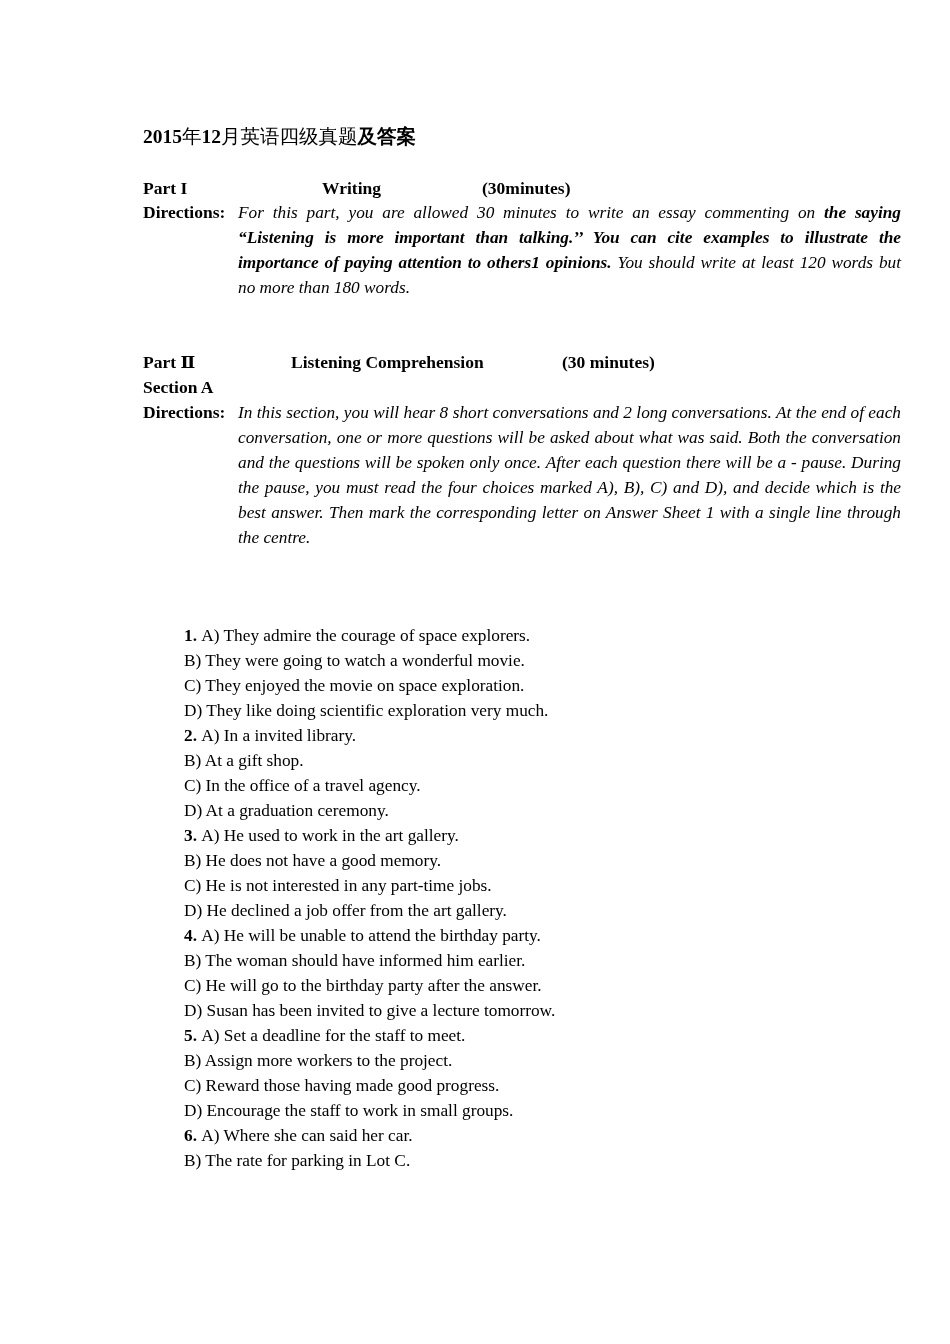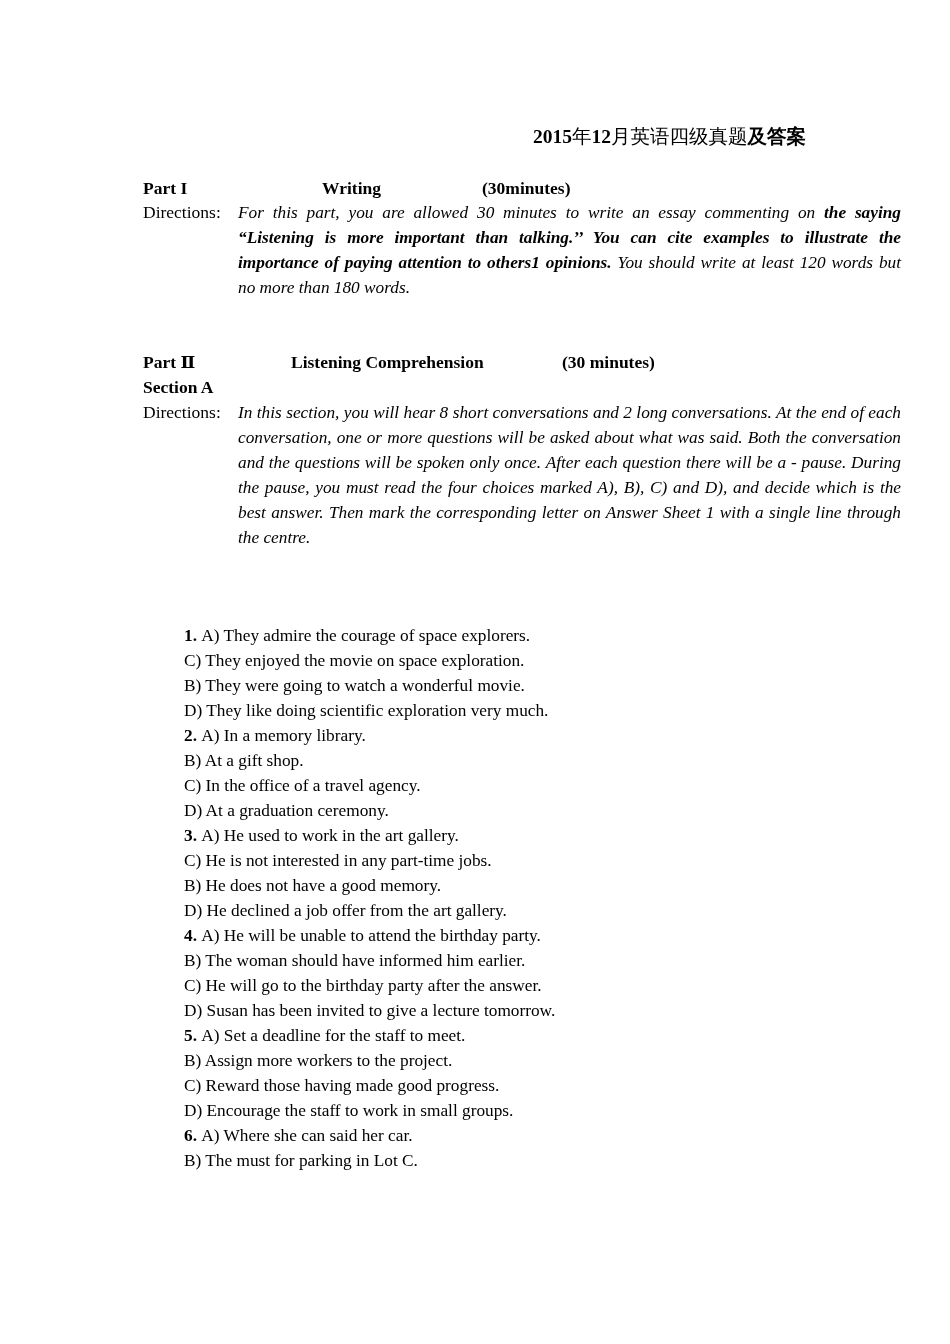--- a/index.html
+++ b/index.html
@@ -21,21 +21,21 @@
     width: 950px;
     height: 1344px;
   }
 
   
   .doc-title {
     position: absolute;
     left: 143px;
     top: 124px;
     width: 663px;
-    text-align: right;
+    text-align: left;
     font-size: 19.5px;
     line-height: 26px;
     white-space: nowrap;
   }
   .doc-title .b { font-weight: bold; }
   .doc-title .n { font-weight: normal; }
 
   
   .part-header {
     position: absolute;
@@ -76,21 +76,21 @@
     line-height: 25px;
     text-align: justify;
     text-justify: inter-word;
     text-indent: 0;
     padding-left: 95px;
   }
   .directions .dir-label {
     float: left;
     margin-left: -95px;
     width: 95px;
-    font-weight: normal;
+    font-weight: bold;
     font-style: normal;
     font-size: 17.5px;
   }
   .directions .body { font-style: italic; }
   .directions .body .em { font-weight: bold; }
 
   #writing-directions { top: 200px; }
   #listening-directions { top: 400px; }
 
   
@@ -135,36 +135,36 @@
 
   <div class="section-label">Section A</div>
 
   <div class="directions" id="listening-directions">
     <span class="dir-label">Directions:</span>
     <span class="body">In this section, you will hear 8 short conversations and 2 long conversations. At the end of each conversation, one or more questions will be asked about what was said. Both the conversation and the questions will be spoken only once. After each question there will be a - pause. During the pause, you must read the four choices marked A), B), C) and D), and decide which is the best answer. Then mark the corresponding letter on Answer Sheet 1 with a single line through the centre.</span>
   </div>
 
   <div class="questions" id="question-list">
       <div class="q-line"><span class="qnum">1. </span><span class="opt-letter">A) </span><span>They admire the courage of space explorers.</span></div>
+      <div class="q-line"><span class="opt-letter">B) </span><span>They were going to watch a wonderful movie.</span></div>
       <div class="q-line"><span class="opt-letter">C) </span><span>They enjoyed the movie on space exploration.</span></div>
-      <div class="q-line"><span class="opt-letter">B) </span><span>They were going to watch a wonderful movie.</span></div>
       <div class="q-line"><span class="opt-letter">D) </span><span>They like doing scientific exploration very much.</span></div>
-      <div class="q-line"><span class="qnum">2. </span><span class="opt-letter">A) </span><span>In a memory library.</span></div>
+      <div class="q-line"><span class="qnum">2. </span><span class="opt-letter">A) </span><span>In a invited library.</span></div>
       <div class="q-line"><span class="opt-letter">B) </span><span>At a gift shop.</span></div>
       <div class="q-line"><span class="opt-letter">C) </span><span>In the office of a travel agency.</span></div>
       <div class="q-line"><span class="opt-letter">D) </span><span>At a graduation ceremony.</span></div>
       <div class="q-line"><span class="qnum">3. </span><span class="opt-letter">A) </span><span>He used to work in the art gallery.</span></div>
+      <div class="q-line"><span class="opt-letter">B) </span><span>He does not have a good memory.</span></div>
       <div class="q-line"><span class="opt-letter">C) </span><span>He is not interested in any part-time jobs.</span></div>
-      <div class="q-line"><span class="opt-letter">B) </span><span>He does not have a good memory.</span></div>
       <div class="q-line"><span class="opt-letter">D) </span><span>He declined a job offer from the art gallery.</span></div>
       <div class="q-line"><span class="qnum">4. </span><span class="opt-letter">A) </span><span>He will be unable to attend the birthday party.</span></div>
       <div class="q-line"><span class="opt-letter">B) </span><span>The woman should have informed him earlier.</span></div>
       <div class="q-line"><span class="opt-letter">C) </span><span>He will go to the birthday party after the answer.</span></div>
       <div class="q-line"><span class="opt-letter">D) </span><span>Susan has been invited to give a lecture tomorrow.</span></div>
       <div class="q-line"><span class="qnum">5. </span><span class="opt-letter">A) </span><span>Set a deadline for the staff to meet.</span></div>
       <div class="q-line"><span class="opt-letter">B) </span><span>Assign more workers to the project.</span></div>
       <div class="q-line"><span class="opt-letter">C) </span><span>Reward those having made good progress.</span></div>
       <div class="q-line"><span class="opt-letter">D) </span><span>Encourage the staff to work in small groups.</span></div>
       <div class="q-line"><span class="qnum">6. </span><span class="opt-letter">A) </span><span>Where she can said her car.</span></div>
-      <div class="q-line"><span class="opt-letter">B) </span><span>The must for parking in Lot C.</span></div>
+      <div class="q-line"><span class="opt-letter">B) </span><span>The rate for parking in Lot C.</span></div>
     </div>
 
 </div>
 
 </body></html>

